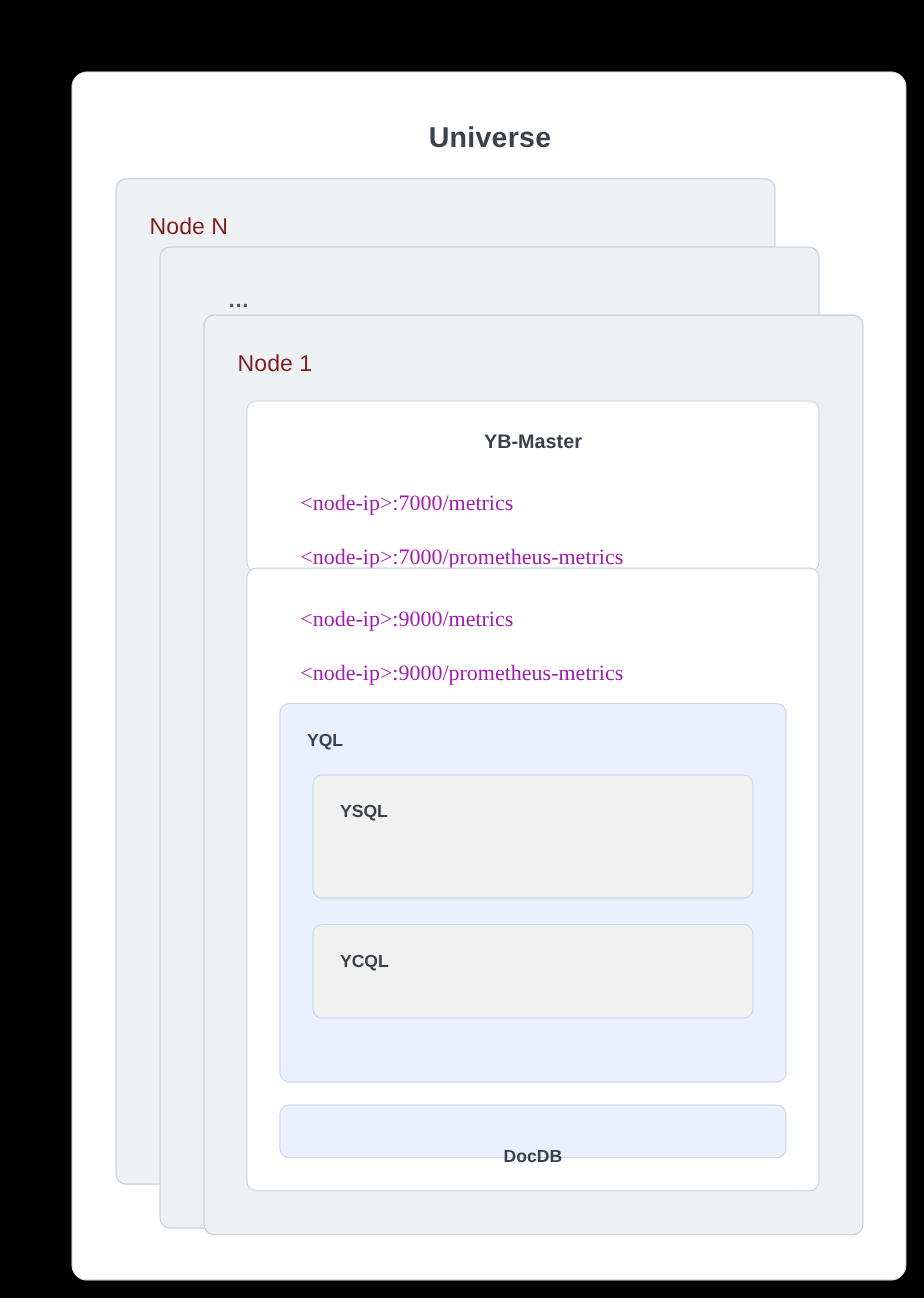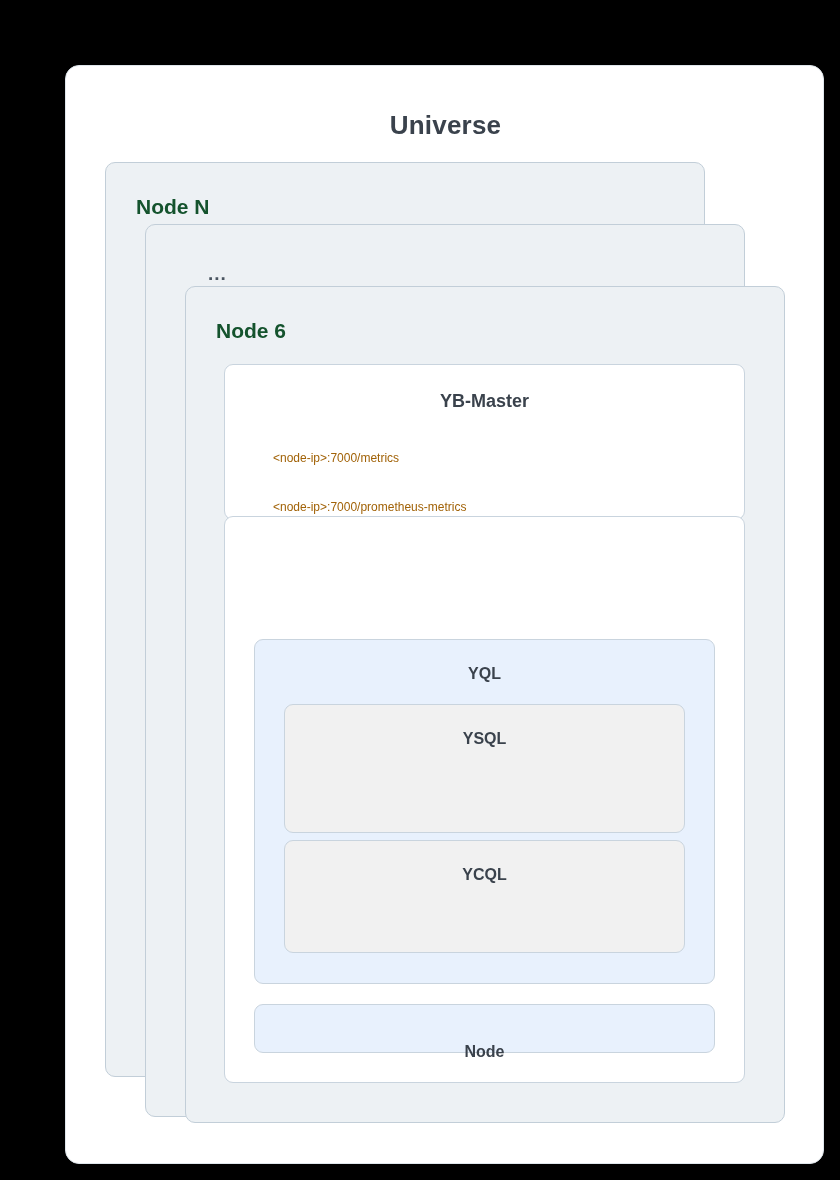--- a/index.html
+++ b/index.html
@@ -52,22 +52,22 @@
 
   .node-card-n   { left: 81px;  top: 138px; width: 600px; height: 915px; }
   .node-card-mid { left: 121px; top: 200px; width: 600px; height: 893px; }
   .node-card-one { left: 161px; top: 262px; width: 600px; height: 837px; }
 
   .node-card-label {
     position: absolute;
     left: 18px;
     top: 20px;
     font-size: 21px;
-    font-weight: bold;
-    color: #14532d;
+    font-weight: normal;
+    color: #7f1d1d;
   }
 
   .node-ellipsis {
     position: absolute;
     left: 50px;
     top: 26px;
     font-size: 19px;
     font-weight: bold;
     color: #4a5560;
     letter-spacing: 1px;
@@ -86,43 +86,43 @@
 
   .box-title {
     text-align: center;
     font-size: 18px;
     font-weight: bold;
     color: #3a424c;
     padding-top: 14px;
   }
 
   .box-title-sm {
-    text-align: center;
     font-size: 16px;
     font-weight: bold;
     color: #3a424c;
     padding-top: 13px;
   }
 
   .metrics-lines {
-    font-size: 12px;
+    font-size: 20px;
     line-height: 25px;
-    color: #a16207;
+    color: #a21caf;
     padding-top: 10px;
+    font-family: Liberation Serif, serif;
   }
 
   .ml-indent-24 { padding-left: 24px; }
   .ml-indent-26 { padding-left: 26px; }
 
   
   .yb-master   { left: 200px; top: 340px; width: 521px; height: 156px; }
   .yb-tserver  { left: 200px; top: 492px; width: 521px; height: 567px; }
   .yql-box     { left: 230px; top: 615px; width: 461px; height: 345px; }
-  .ysql-box    { left: 260px; top: 680px; width: 401px; height: 129px; }
-  .ycql-box    { left: 260px; top: 816px; width: 401px; height: 113px; }
+  .ysql-box    { left: 260px; top: 680px; width: 401px; height: 113px; }
+  .ycql-box    { left: 260px; top: 816px; width: 401px; height: 86px; }
   .docdb-box   { left: 230px; top: 980px; width: 461px; height: 49px; }
 
   .docdb-title {
     text-align: center;
     font-size: 16px;
     font-weight: bold;
     color: #3a424c;
     line-height: 46px;
   }
 </style>
@@ -137,43 +137,47 @@
 
   <div class="node-card node-card-n">
     <div class="node-card-label">Node N</div>
   </div>
 
   <div class="node-card node-card-mid">
     <div class="node-ellipsis">...</div>
   </div>
 
   <div class="node-card node-card-one">
-    <div class="node-card-label">Node 6</div>
+    <div class="node-card-label">Node 1</div>
   </div>
 
   <div class="service-box box-white yb-master">
     <div class="box-title">YB-Master</div>
     <div class="metrics-lines ml-indent-24">
       <div>&lt;node-ip&gt;:7000/metrics</div>
       <div>&lt;node-ip&gt;:7000/prometheus-metrics</div>
     </div>
   </div>
 
   <div class="service-box box-white yb-tserver">
+    <div class="metrics-lines ml-indent-24">
+      <div>&lt;node-ip&gt;:9000/metrics</div>
+      <div>&lt;node-ip&gt;:9000/prometheus-metrics</div>
+    </div>
   </div>
 
   <div class="service-box box-blue yql-box">
     <div class="box-title-sm">YQL</div>
   </div>
 
   <div class="service-box box-gray ysql-box">
     <div class="box-title-sm">YSQL</div>
   </div>
 
   <div class="service-box box-gray ycql-box">
     <div class="box-title-sm">YCQL</div>
   </div>
 
   <div class="service-box box-blue docdb-box">
-    <div class="docdb-title">Node</div>
+    <div class="docdb-title">DocDB</div>
   </div>
 
 </div>
 
 </body></html>

